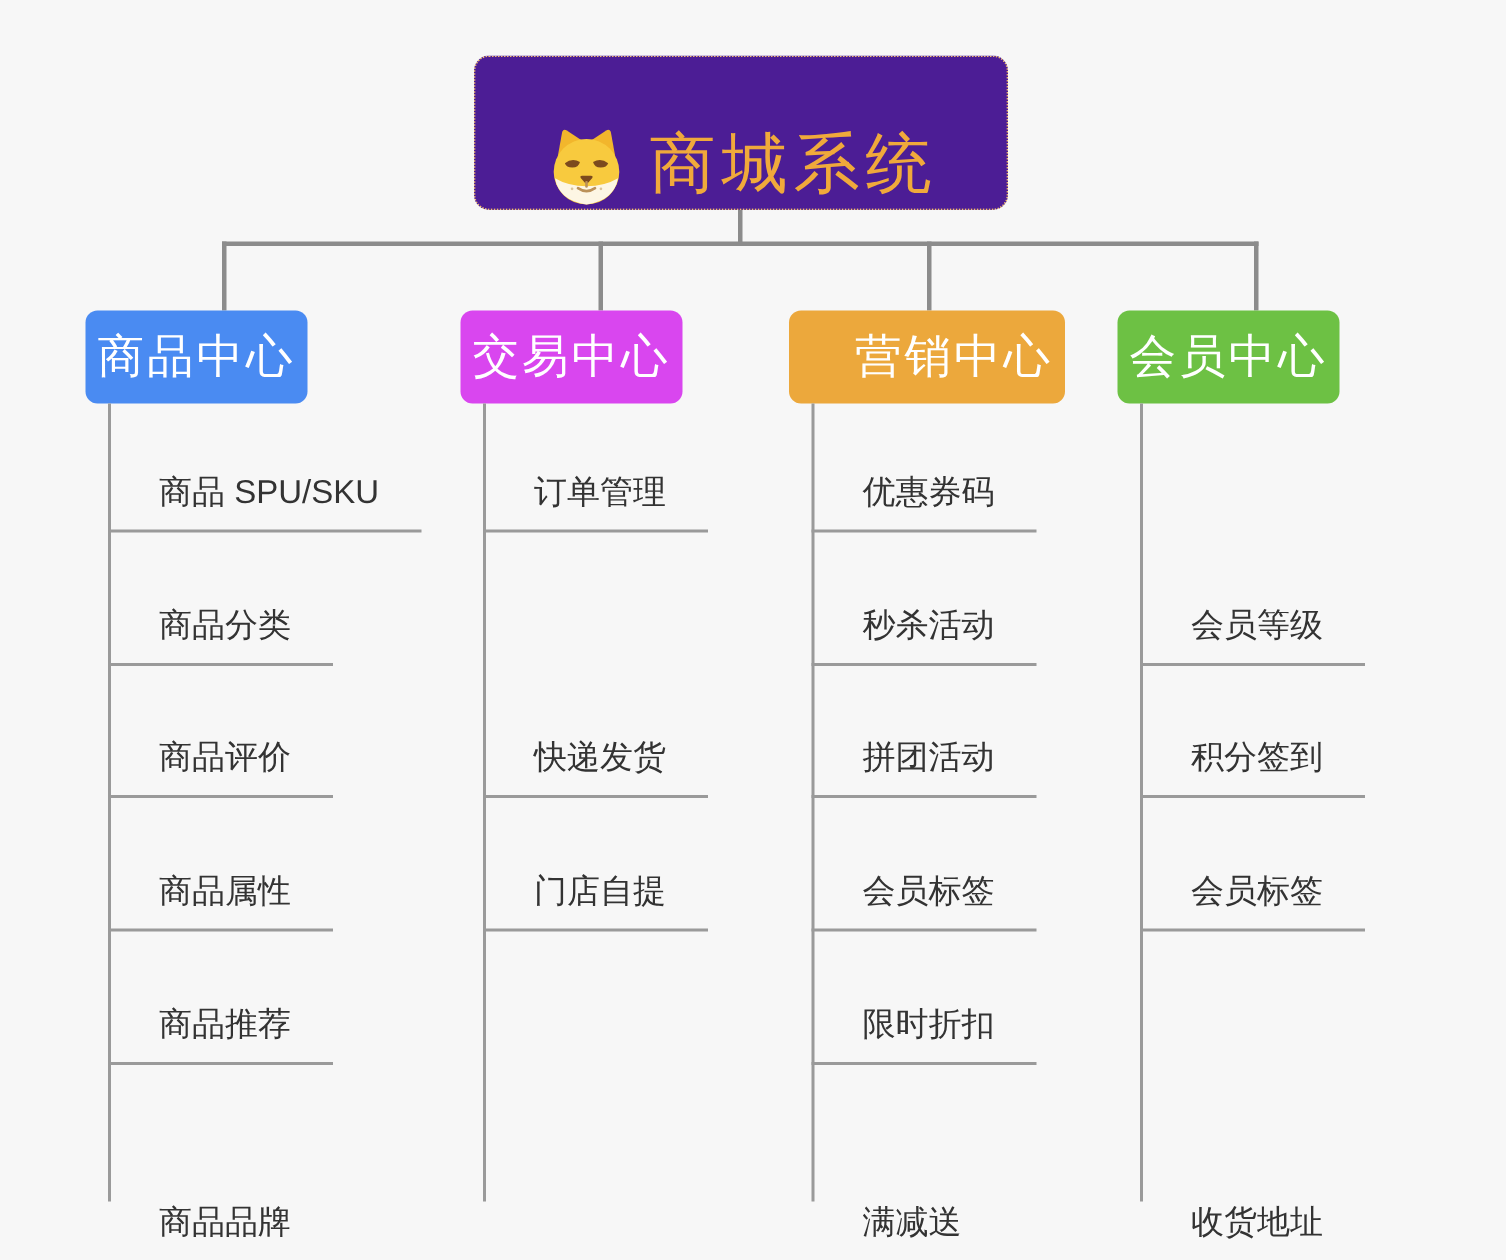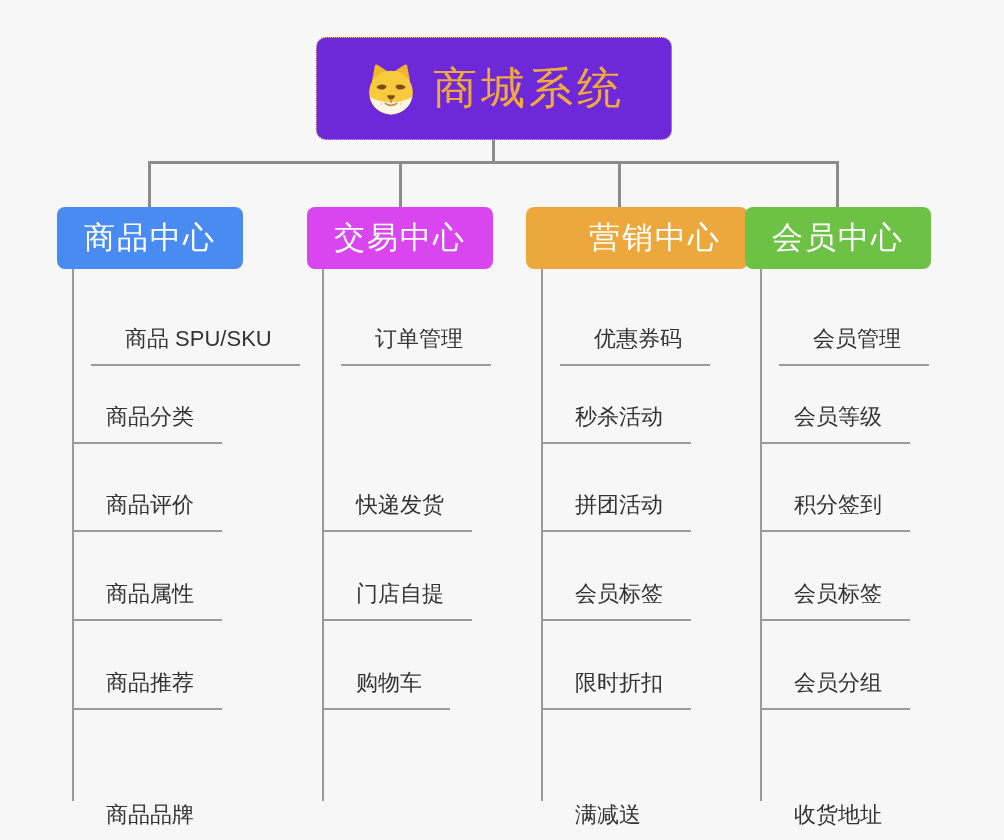--- a/index.html
+++ b/index.html
@@ -7,39 +7,39 @@
     width:1004px;height:840px;
     background:#f7f7f7;
     font-family:"Liberation Sans","DejaVu Sans",sans-serif;
     overflow:hidden;
   }
   .canvas{position:relative;width:1004px;height:840px;background:#f7f7f7;}
 
   
   .root-node{
     position:absolute;left:316px;top:37px;width:356px;height:103px;
-    background:#6d28d9;border:1px dotted #f3be6e;border-radius:10px;
-    display:flex;align-items:center;justify-content:center;gap:14px;
+    background:#4c1d95;border:1px dotted #f3be6e;border-radius:10px;
+    display:flex;align-items:flex-end;justify-content:center;gap:14px;
     box-sizing:border-box;
   }
   .root-title{
     font-size:44px;color:#f0a93b;letter-spacing:4px;white-space:nowrap;
   }
   .dog-icon{width:56px;height:56px;display:block;}
 
   
   .line{position:absolute;background:#8c8c8c;}
   .stub{left:492px;top:140px;width:3px;height:24px;}
   .hline{left:148px;top:161px;width:691px;height:3px;}
   .drop{top:161px;width:3px;height:46px;}
   .drop.d0{left:148px;} .drop.d1{left:399px;} .drop.d2{left:618px;} .drop.d3{left:836px;}
 
   
   .branch-node{
-    position:absolute;top:207px;width:186px;height:62px;border-radius:8px;
+    position:absolute;top:207px;width:148px;height:62px;border-radius:8px;
     display:flex;align-items:center;justify-content:center;
     color:#ffffff;font-size:31px;letter-spacing:2px;white-space:nowrap;
   }
   .b0{left:57px;background:#4a8bf2;}
   .b1{left:307px;background:#d946ef;}
   .b2{left:526px;background:#eca83c;padding-left:36px;}
   .b3{left:745px;background:#6dc144;}
 
   
   .trunk{position:absolute;top:269px;height:532px;width:2px;background:#9a9a9a;}
@@ -47,21 +47,21 @@
 
   
   .leaf{
     position:absolute;display:flex;align-items:flex-end;
     width:max-content;box-sizing:border-box;
     border-bottom:2px solid #9a9a9a;
     padding:0 28px 10px 34px;height:44px;
     font-size:22px;color:#333333;white-space:nowrap;
   }
   .leaf.c0{left:72px;} .leaf.c1{left:322px;justify-content:center;} .leaf.c2{left:541px;} .leaf.c3{left:760px;}
-  .leaf.r0{top:322px;margin-left:19px;} .leaf.r1{top:400px;} .leaf.r2{top:488px;}
+  .leaf.r0{top:311px;} .leaf.r1{top:400px;} .leaf.r2{top:488px;}
   .leaf.r3{top:577px;} .leaf.r4{top:666px;} .leaf.r5{top:798px;}
 </style>
 </head>
 <body>
 
 <div class="canvas">
 
   <div class="root-node">
     <svg class="dog-icon" viewBox="0 0 64 64" aria-hidden="true">
       <path d="M10 25 L13.5 5.5 Q14.5 3 17 4.5 L30.5 13.5 Z" fill="#f2b62c"></path>
@@ -124,55 +124,46 @@
 
   <div class="leaf c1 r0">
       <span>订单管理</span>
     </div>
   <div class="leaf c1 r2">
       <span>快递发货</span>
     </div>
   <div class="leaf c1 r3">
       <span>门店自提</span>
     </div>
-  <div class="leaf c1 r4">
-      <span>购物车</span>
-    </div>
 
   <div class="leaf c2 r0">
       <span>优惠券码</span>
     </div>
   <div class="leaf c2 r1">
       <span>秒杀活动</span>
     </div>
   <div class="leaf c2 r2">
       <span>拼团活动</span>
     </div>
   <div class="leaf c2 r3">
       <span>会员标签</span>
     </div>
   <div class="leaf c2 r4">
       <span>限时折扣</span>
     </div>
   <div class="leaf c2 r5">
       <span>满减送</span>
     </div>
 
-  <div class="leaf c3 r0">
-      <span>会员管理</span>
-    </div>
   <div class="leaf c3 r1">
       <span>会员等级</span>
     </div>
   <div class="leaf c3 r2">
       <span>积分签到</span>
     </div>
   <div class="leaf c3 r3">
       <span>会员标签</span>
     </div>
-  <div class="leaf c3 r4">
-      <span>会员分组</span>
-    </div>
   <div class="leaf c3 r5">
       <span>收货地址</span>
     </div>
 
 </div>
 
 </body></html>

